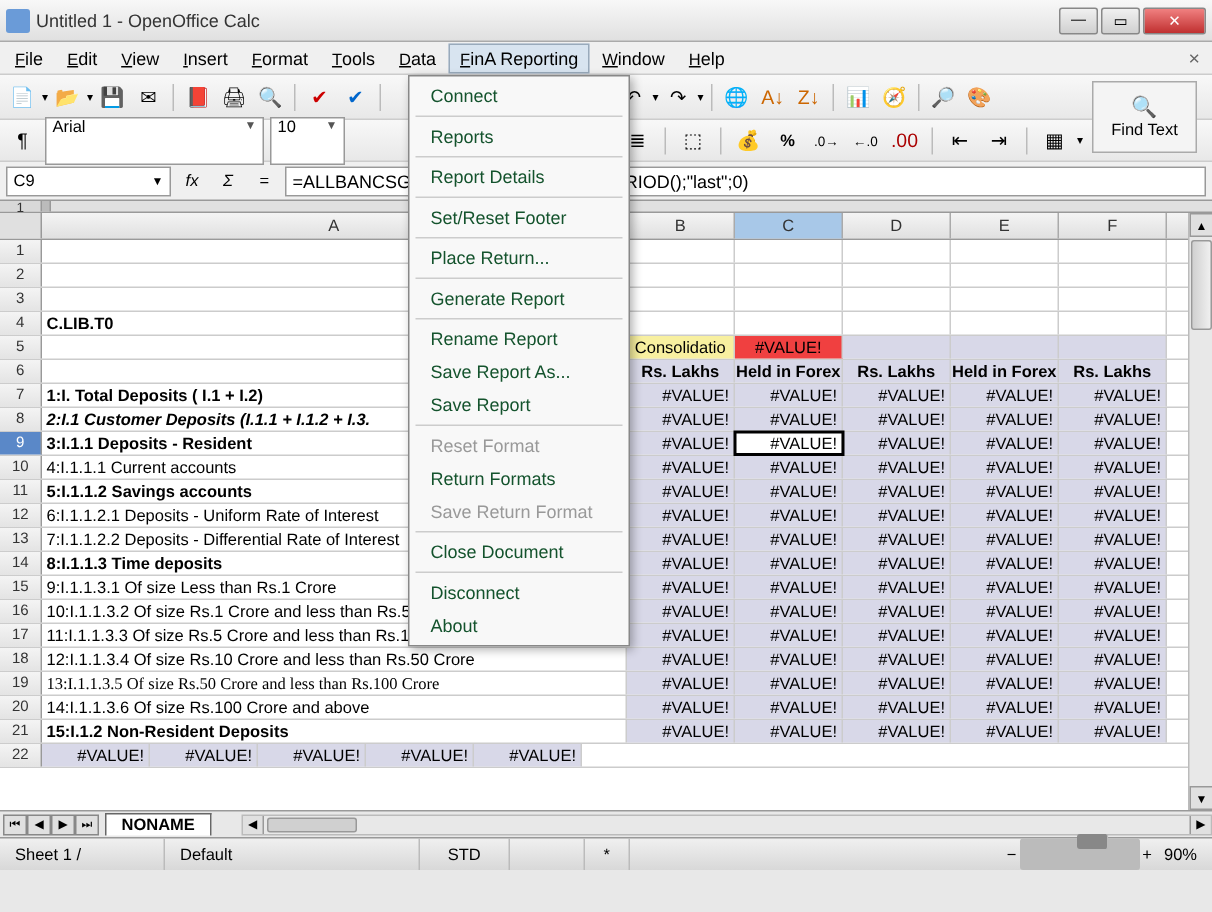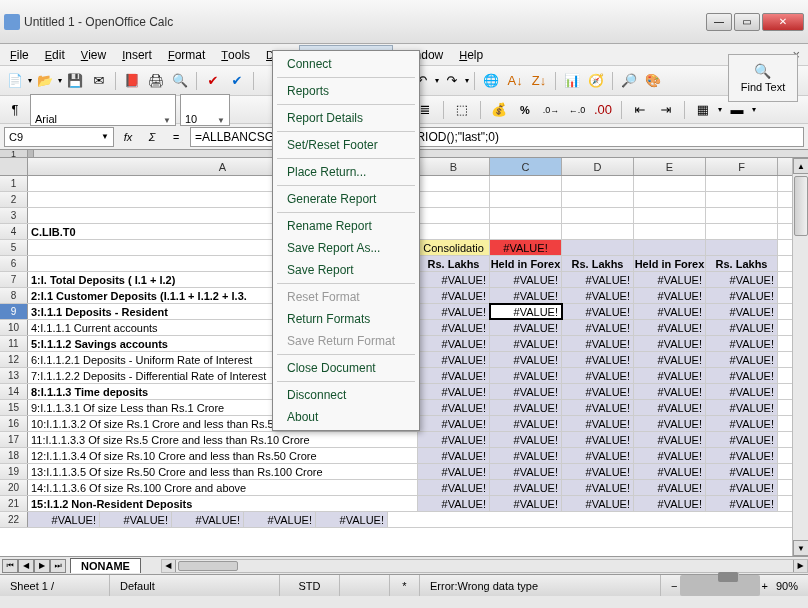--- a/index.html
+++ b/index.html
@@ -1,31 +1,31 @@
 <!DOCTYPE html>
 <html><head>
 <meta charset="utf-8">
 <style>
 *{margin:0;padding:0;box-sizing:border-box;font-family:Tahoma,Arial,sans-serif;font-size:11px;user-select:none}
 body{background:#e8e8e8;width:808px;height:608px;overflow:hidden;position:relative}
-.titlebar{height:44px;background:linear-gradient(#f8f8f8,#e0e0e0);border-bottom:1px solid #aaa;display:flex;align-items:center;padding:0 4px}
+.titlebar{height:28px;background:linear-gradient(#f8f8f8,#e0e0e0);border-bottom:1px solid #aaa;display:flex;align-items:center;padding:0 4px}
 .appicon{width:16px;height:16px;background:#6a9bd8;border-radius:2px;margin-right:4px}
 .title{flex:1;font-size:12px;color:#333}
 .winbtns{display:flex;gap:2px}
 .winbtn{width:26px;height:18px;background:linear-gradient(#f0f0f0,#d0d0d0);border:1px solid #888;border-radius:2px;display:flex;align-items:center;justify-content:center;font-size:10px}
 .winbtn.close{background:linear-gradient(#f08080,#c03030);color:#fff;width:42px}
 .menubar{height:22px;background:#f0f0f0;display:flex;align-items:center;padding:0 2px;border-bottom:1px solid #ccc}
 .menuitem{padding:3px 8px;font-size:12px;cursor:default}
 .menuitem.open{background:#d8e4f0;border:1px solid #9ab;padding:2px 7px}
 .closex{margin-left:auto;padding:0 6px;font-size:13px;color:#666}
 .toolbar{height:30px;background:linear-gradient(#f8f8f8,#e8e8e8);border-bottom:1px solid #ccc;display:flex;align-items:center;padding:0 4px;gap:2px}
 .tbtn{width:22px;height:22px;border:1px solid transparent;border-radius:2px;display:flex;align-items:center;justify-content:center;font-size:13px}
 .sep{width:1px;height:18px;background:#bbb;margin:0 3px}
 .fontbar{height:28px;background:linear-gradient(#f8f8f8,#e8e8e8);border-bottom:1px solid #ccc;display:flex;align-items:center;padding:0 4px;gap:4px}
-.combo{height:32px;border:1px solid #999;background:#fff;display:flex;align-items:flex-end;padding:0 4px;font-size:12px}
+.combo{height:32px;border:1px solid #999;background:#fff;display:flex;align-items:flex-start;padding:0 4px;font-size:12px}
 .combo .arr{margin-left:auto;font-size:8px;color:#555}
 .formulabar{height:26px;background:#f0f0f0;border-bottom:1px solid #999;display:flex;align-items:center;padding:0 4px;gap:4px}
 .nameBox{width:110px;height:20px;border:1px solid #999;background:#fff;display:flex;align-items:center;padding:0 4px}
 .fbtn{width:20px;height:20px;display:flex;align-items:center;justify-content:center;font-style:italic}
 .formula{flex:1;height:20px;border:1px solid #999;background:#fff;padding:0 4px;display:flex;align-items:center;font-size:12px;overflow:hidden;white-space:nowrap}
 .splith{height:8px;background:#e0e0e0;border-bottom:1px solid #999;display:flex}
 .splith .rh{width:28px;border-right:1px solid #999;background:#d8d8d8}
 .gridwrap{position:relative;height:398px;background:#fff;overflow:hidden}
 .colhdr{height:18px;display:flex;background:linear-gradient(#f4f4f4,#e0e0e0);border-bottom:1px solid #999}
 .corner{width:28px;border-right:1px solid #999;background:#e0e0e0}
@@ -249,21 +249,21 @@
         <div class="rh">7</div>
         <div class="cell bold" style="width: 390px;">1:I. Total Deposits ( I.1 + I.2)</div>
         <div class="cell grey rt" style="width: 72px;">#VALUE!</div>
         <div class="cell grey rt" style="width: 72px;">#VALUE!</div>
         <div class="cell grey rt" style="width: 72px;">#VALUE!</div>
         <div class="cell grey rt" style="width: 72px;">#VALUE!</div>
         <div class="cell grey rt" style="width: 72px;">#VALUE!</div>
       </div>
       <div class="row">
         <div class="rh">8</div>
-        <div class="cell bold" style="width: 390px;">2:I.1 Customer Deposits (I.1.1 + I.1.2 + I.3.</div>
+        <div class="cell bold" style="width: 390px; font-style: italic;">2:I.1 Customer Deposits (I.1.1 + I.1.2 + I.3.</div>
         <div class="cell grey rt" style="width: 72px;">#VALUE!</div>
         <div class="cell grey rt" style="width: 72px;">#VALUE!</div>
         <div class="cell grey rt" style="width: 72px;">#VALUE!</div>
         <div class="cell grey rt" style="width: 72px;">#VALUE!</div>
         <div class="cell grey rt" style="width: 72px;">#VALUE!</div>
       </div>
       <div class="row">
         <div class="rh sel">9</div>
         <div class="cell bold" style="width: 390px;">3:I.1.1 Deposits - Resident</div>
         <div class="cell grey rt" style="width: 72px;">#VALUE!</div>
@@ -348,21 +348,21 @@
         <div class="rh">18</div>
         <div class="cell" style="width: 390px;">12:I.1.1.3.4 Of size Rs.10 Crore and less than Rs.50 Crore</div>
         <div class="cell grey rt" style="width: 72px;">#VALUE!</div>
         <div class="cell grey rt" style="width: 72px;">#VALUE!</div>
         <div class="cell grey rt" style="width: 72px;">#VALUE!</div>
         <div class="cell grey rt" style="width: 72px;">#VALUE!</div>
         <div class="cell grey rt" style="width: 72px;">#VALUE!</div>
       </div>
       <div class="row">
         <div class="rh">19</div>
-        <div class="cell" style="width: 390px;">13:I.1.1.3.5 Of size Rs.50 Crore and less than Rs.100 Crore</div>
+        <div class="cell" style="width: 390px; font-family: Liberation Serif, serif;">13:I.1.1.3.5 Of size Rs.50 Crore and less than Rs.100 Crore</div>
         <div class="cell grey rt" style="width: 72px;">#VALUE!</div>
         <div class="cell grey rt" style="width: 72px;">#VALUE!</div>
         <div class="cell grey rt" style="width: 72px;">#VALUE!</div>
         <div class="cell grey rt" style="width: 72px;">#VALUE!</div>
         <div class="cell grey rt" style="width: 72px;">#VALUE!</div>
       </div>
       <div class="row">
         <div class="rh">20</div>
         <div class="cell" style="width: 390px;">14:I.1.1.3.6 Of size Rs.100 Crore and above</div>
         <div class="cell grey rt" style="width: 72px;">#VALUE!</div>
@@ -410,21 +410,20 @@
     <div class="rt2">▶</div>
   </div>
 </div>
 
 <div class="statusbar">
   <div style="width:110px">Sheet 1 /</div>
   <div style="width:170px">Default</div>
   <div style="width:60px;justify-content:center">STD</div>
   <div style="width:50px"></div>
   <div style="width:30px;justify-content:center">*</div>
-  <div style="flex:1">Error:Wrong data type</div>
   <div class="zoom" style="border:none">
     <span>−</span>
     <div class="zslider">
         <div class="zk"></div>
       </div>
     <span>+</span>
     <span style="margin-left:6px">90%</span>
   </div>
 </div>
 

